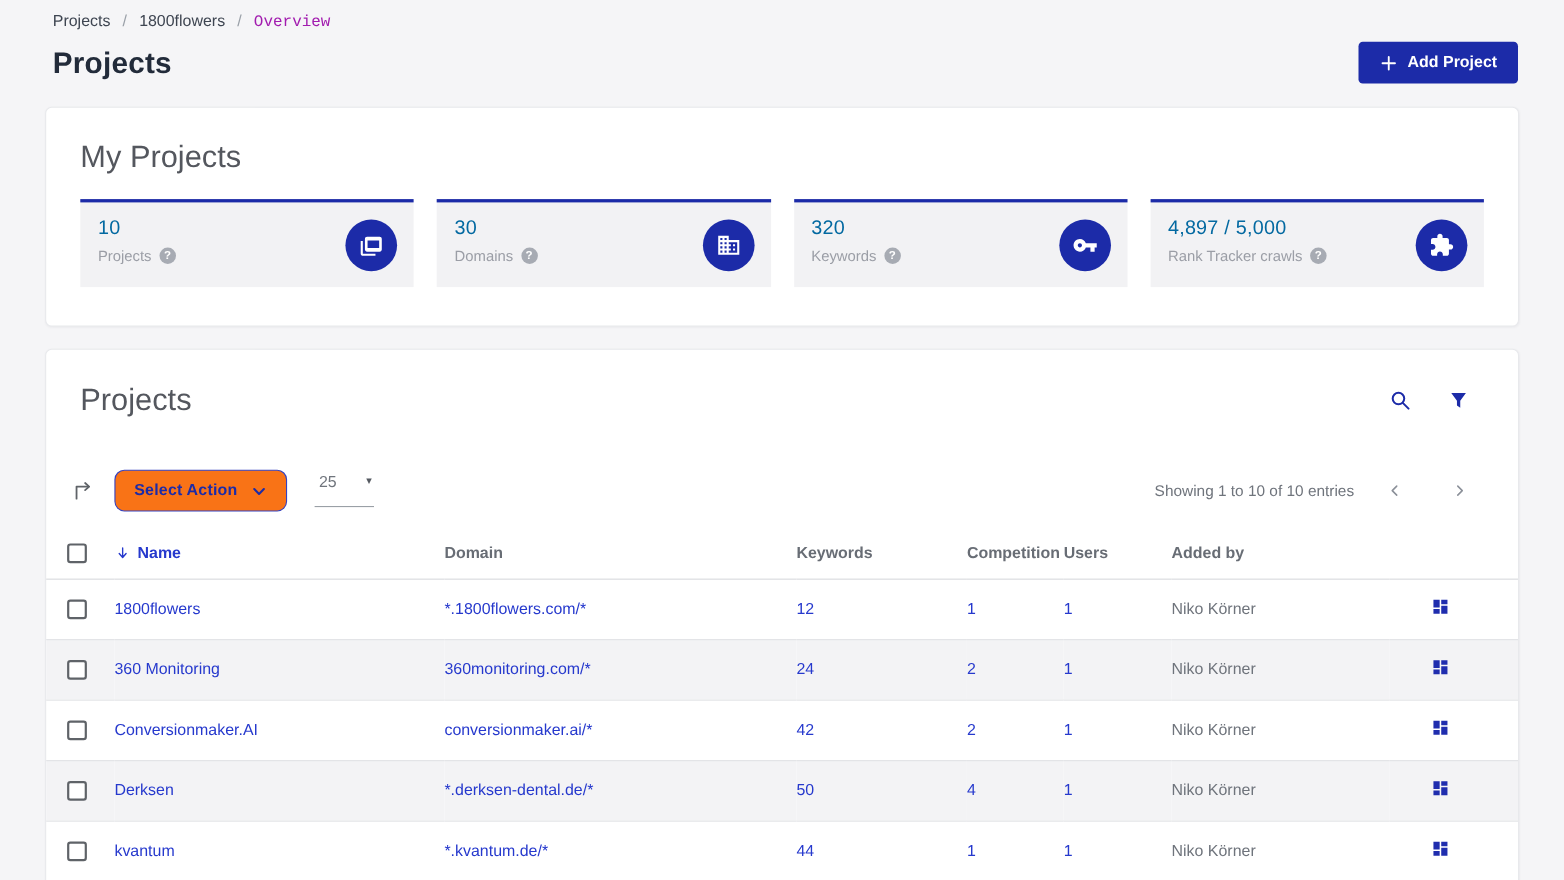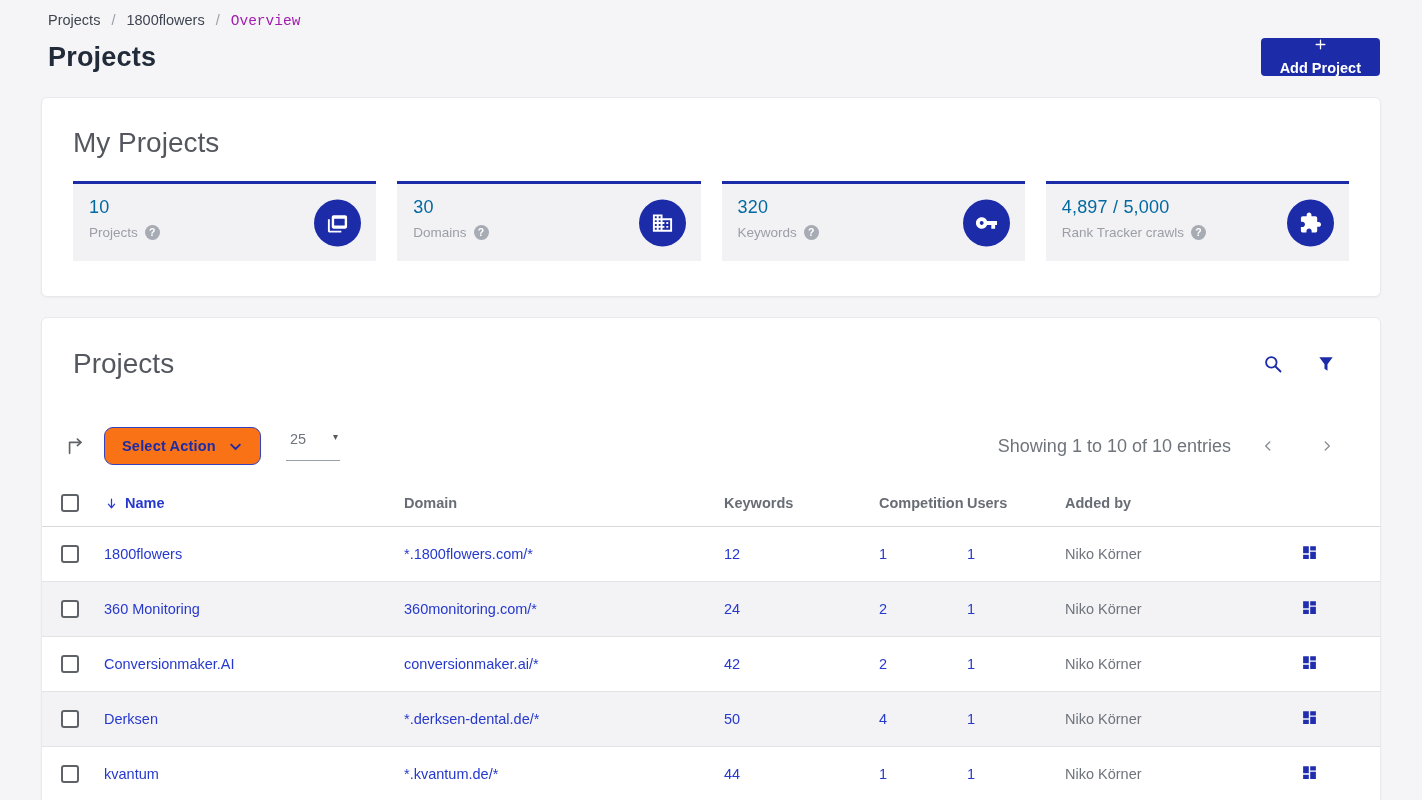--- a/index.html
+++ b/index.html
@@ -18,21 +18,21 @@
   .breadcrumb .sep { color:#9aa0a8; margin:0 7px; font-weight:400; }
   .breadcrumb .current { color:#a21caf; font-weight:400;font-family:Liberation Mono, monospace; }
   .title-row { display:flex; justify-content:space-between; align-items:center; margin-top:9px; }
   .page-title { font-size:27px; font-weight:700; color:#222b3a; letter-spacing:.2px; }
   .btn-primary {
     display:flex; align-items:center; gap:9px;
     background:var(--brand); color:#fff;
     border:none; border-radius:4px;
     font-family:"Liberation Sans",sans-serif;
     font-size:14.5px; font-weight:700;
-    padding:0 19px; height:38px; cursor:pointer;flex-direction:column;
+    padding:0 19px; height:38px; cursor:pointer;
   }
   .btn-primary svg { width:17px; height:17px; }
 
   
   .card {
     background:#fff; margin:0 41px;
     border:1px solid #e8e9ec; border-radius:6px;
     box-shadow:0 1px 2px rgba(20,25,60,.04);
   }
   .section-title { font-size:28px; font-weight:400; color:#54575e; }
@@ -83,21 +83,21 @@
   }
   .select-action svg { width:15px; height:15px; }
   .page-size {
     margin-left:25px; width:54px; height:30px;
     border-bottom:1px solid #9aa0a6;
     display:flex; justify-content:space-between;
     font-size:14.5px; color:#6f747c; cursor:pointer; padding:0 2px 4px 4px;
   }
   .page-size .caret { font-size:10px; color:#555a61; }
   .controls .spacer { flex:1; }
-  .showing { font-size:18px; color:#6f747c; }
+  .showing { font-size:14px; color:#6f747c; }
   .pager { display:flex; gap:33px; margin-left:24px; margin-right:10px; }
   .pg-btn { color:#8b9099; cursor:pointer; display:flex; padding:2px 6px; }
   .pg-btn svg { width:14px; height:14px; }
 
   
   table { width:100%; border-collapse:collapse; margin-top:14px; font-size:14.5px; table-layout:fixed; }
   thead th {
     text-align:left; font-weight:700; color:#686d75;
     height:46px; border-bottom:1px solid #d8d9dd; cursor:pointer;
   }

